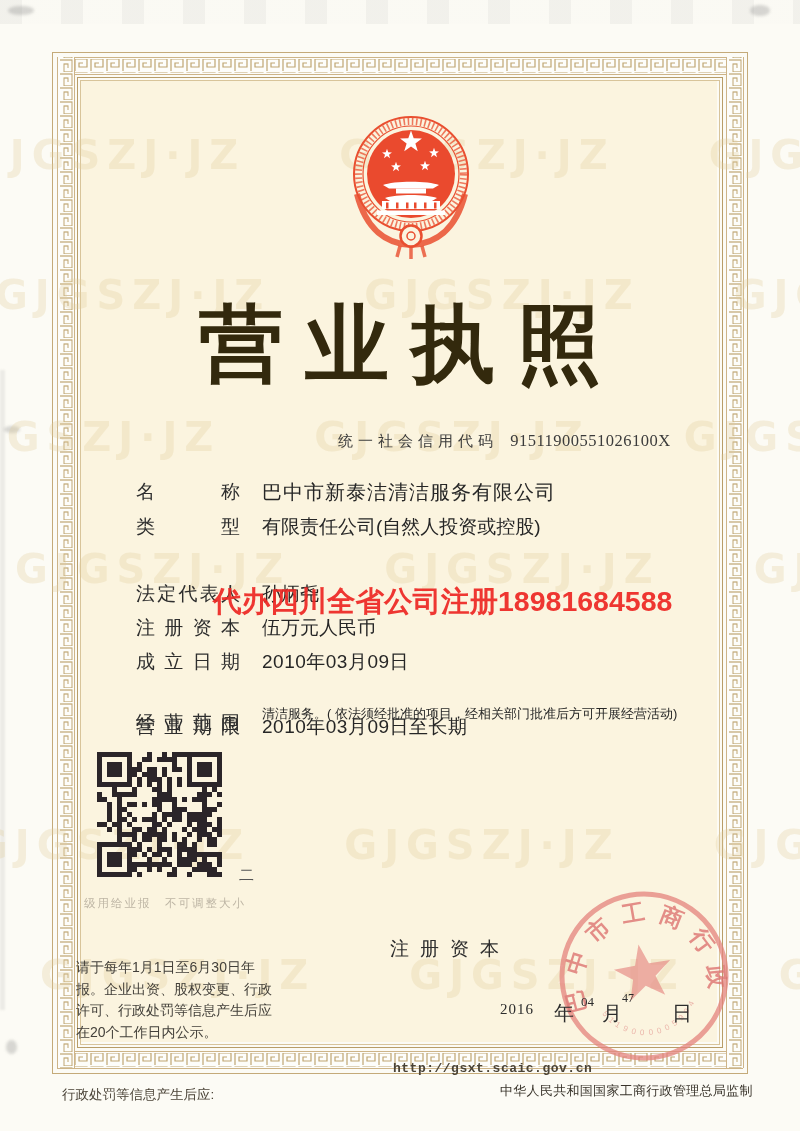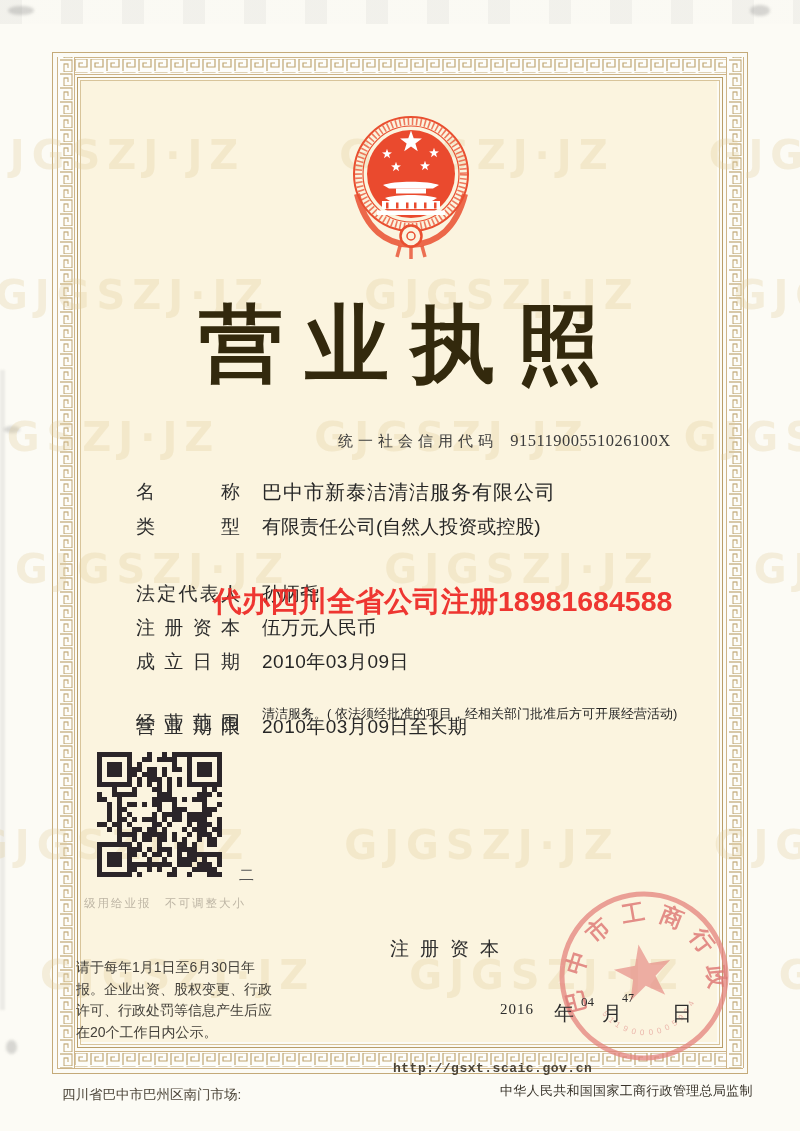--- a/index.html
+++ b/index.html
@@ -568,16 +568,16 @@
   </svg>
 
   <span class="dt dt-year">2016</span>
   <span class="dt dt-yu">年</span>
   <span class="dt dt-month">04</span>
   <span class="dt dt-mu">月</span>
   <span class="dt dt-day">47</span>
   <span class="dt dt-du">日</span>
 
   <div class="url">http://gsxt.scaic.gov.cn</div>
-  <div class="site-label">四川省巴中市巴州区南门市场:</div>
+  <div class="site-label">行政处罚等信息产生后应:</div>
   <div class="supervisor">中华人民共和国国家工商行政管理总局监制</div>
 
 </div>
 
 </body></html>

